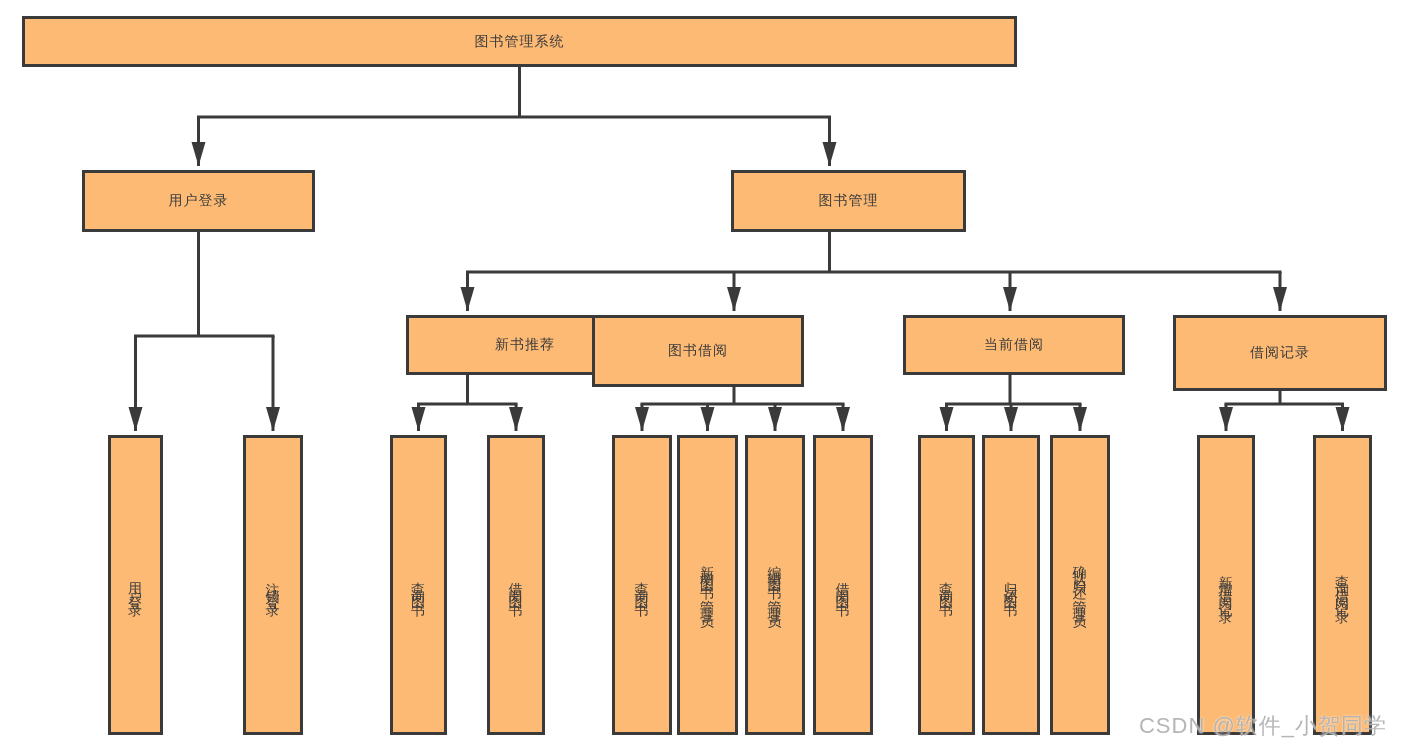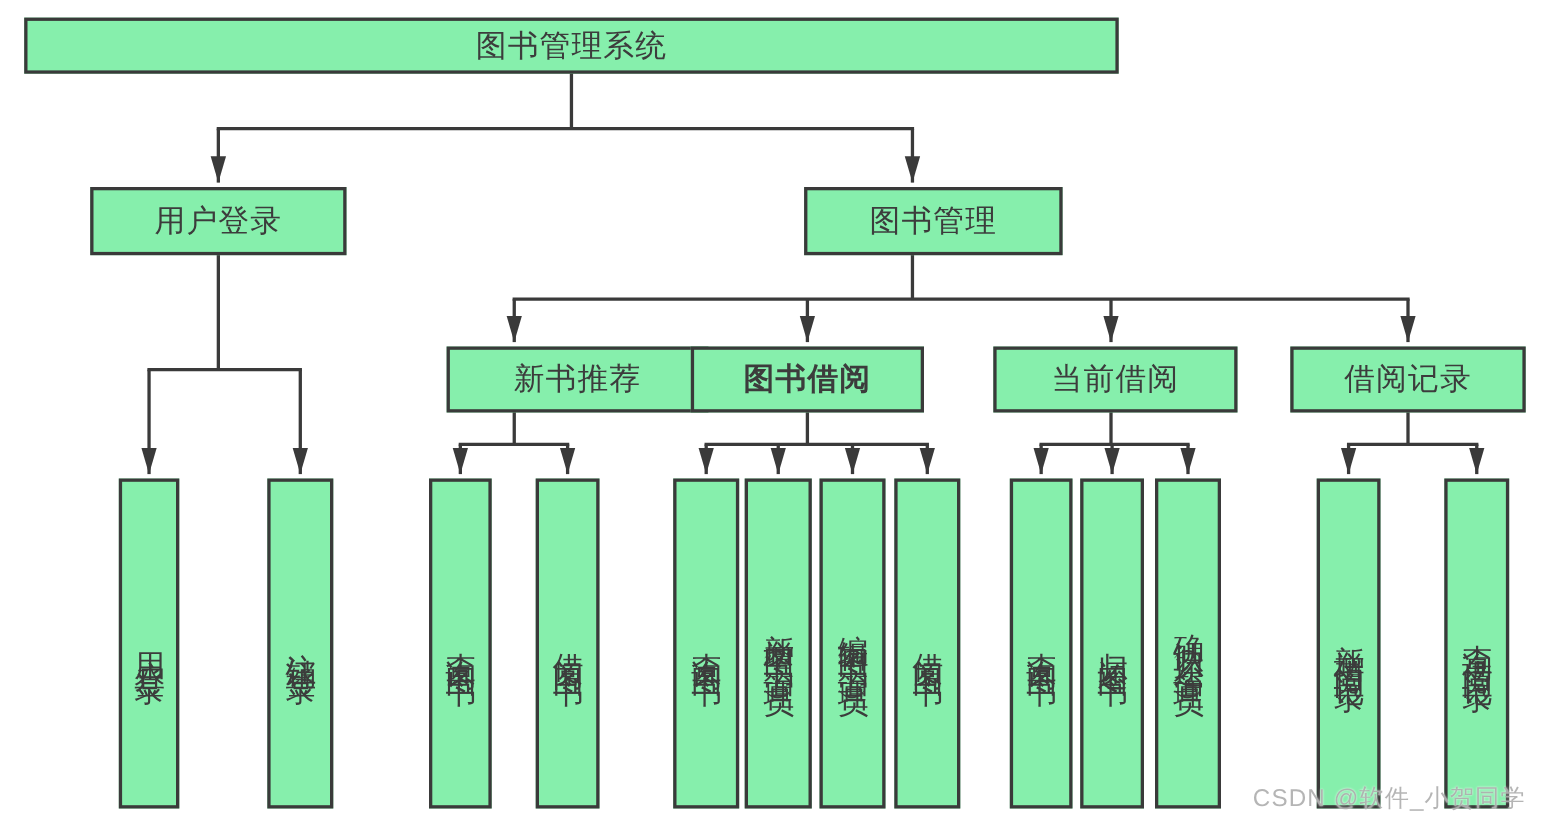--- a/index.html
+++ b/index.html
@@ -19,45 +19,45 @@
   }
   .connectors {
     position: absolute;
     left: 0; top: 0;
     width: 1405px; height: 747px;
     z-index: 0;
   }
   .node {
     position: absolute;
     box-sizing: border-box;
-    background: #86efac;
+    background: #fdba74;
     border: 3px solid #3a3a3a;
     display: flex;
     align-items: center;
     justify-content: center;
     color: #3c3c3c;
-    font-size: 28px;
+    font-size: 14px;
     letter-spacing: 1px;
     z-index: 1;
     white-space: nowrap;
   }
   .node.vert .label {
     writing-mode: vertical-rl;
     text-orientation: mixed;
     letter-spacing: 7px;
     line-height: 1;
   }
   
   .b-root   { left: 22px;  top: 16px;  width: 995px; height: 51px; }
   .b-login  { left: 82px;  top: 170px; width: 233px; height: 62px; }
   .b-mgmt   { left: 712px; top: 170px; width: 235px; height: 62px; margin-left: 19px; }
   .b-newrec { left: 373px; top: 315px; width: 238px; height: 60px; margin-left: 33px; }
-  .b-borrow { left: 628px; top: 315px; width: 212px; height: 60px; font-weight: bold; }
+  .b-borrow { left: 592px; top: 315px; width: 212px; height: 72px; }
   .b-current{ left: 903px; top: 315px; width: 222px; height: 60px; }
-  .b-record { left: 1173px;top: 315px; width: 214px; height: 60px; font-family: Liberation Serif, serif; }
+  .b-record { left: 1173px;top: 315px; width: 214px; height: 76px; font-family: Liberation Serif, serif; }
   
   .leaf { top: 435px; height: 300px; }
   .b-g1-0 { left: 108px;  width: 55px; }
   .b-g1-1 { left: 243px;  width: 60px; }
   .b-g2-0 { left: 390px;  width: 57px; }
   .b-g2-1 { left: 487px;  width: 58px; }
   .b-g3-0 { left: 612px;  width: 60px; }
   .b-g3-1 { left: 677px;  width: 61px; }
   .b-g3-2 { left: 745px;  width: 60px; }
   .b-g3-3 { left: 813px;  width: 60px; }

